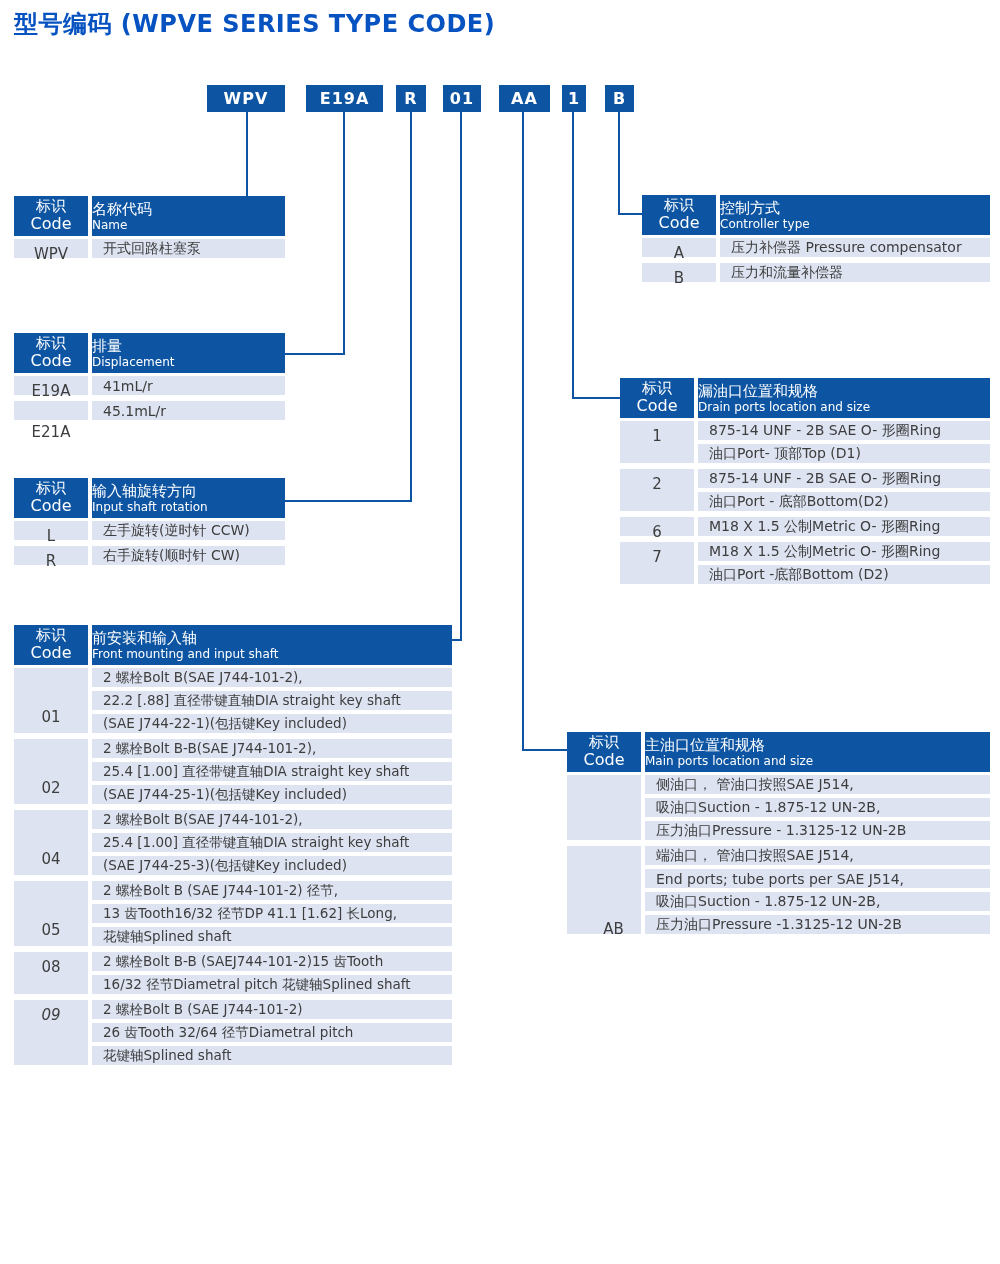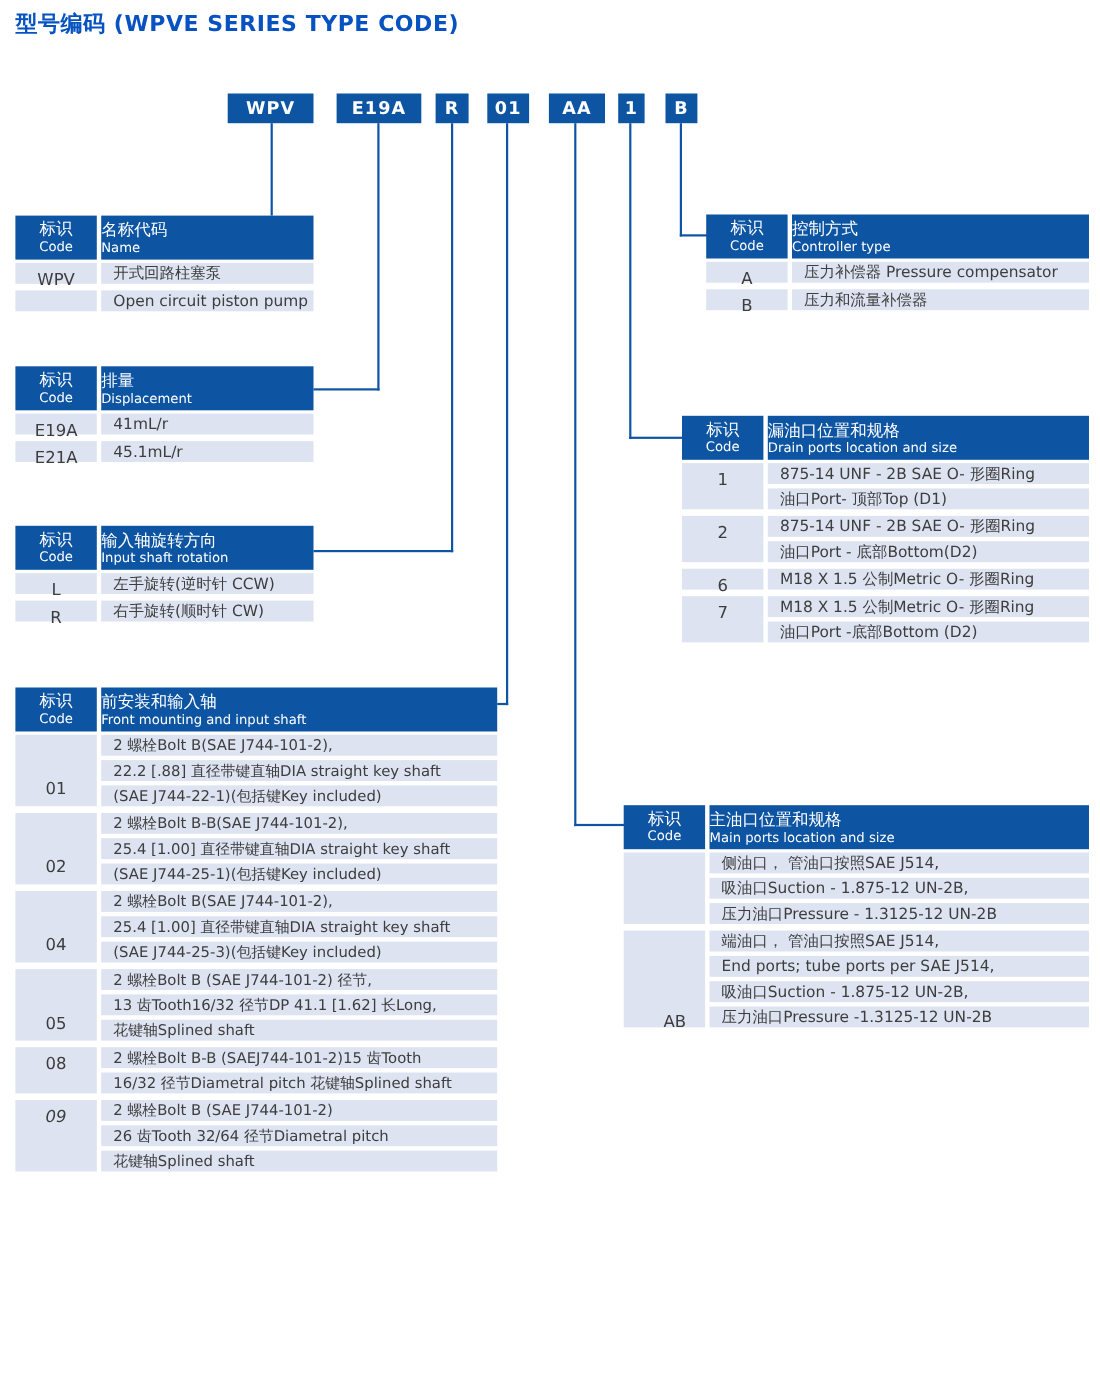--- a/index.html
+++ b/index.html
@@ -8,21 +8,21 @@
     --row-bg:#dde3f1;
     --row-text:#3d3d3d;
   }
   *{margin:0;padding:0;box-sizing:border-box;}
   html,body{background:#ffffff;}
   body{font-family:"DejaVu Sans","Liberation Sans",sans-serif;}
   #page{position:relative;width:1000px;height:1264px;background:#fff;overflow:hidden;}
 
   .page-title{
     position:absolute;left:14px;top:8px;
-    font-size:20px;font-weight:bold;color:var(--title-blue);
+    font-size:24px;font-weight:bold;color:var(--title-blue);
     letter-spacing:0.5px;white-space:nowrap;
   }
 
   .code-box{
     position:absolute;top:85px;height:27px;
     background:var(--primary);color:#fff;
     display:flex;align-items:center;justify-content:center;
     font-size:16px;font-weight:bold;letter-spacing:1px;
   }
   .b0{left:207px;width:78px;}
@@ -59,21 +59,21 @@
   .t-drain{left:620px;top:378px;width:370px;}
   .t-main {left:567px;top:732px;width:423px;}
 
   .thead{display:flex;gap:4px;height:40px;}
   .hcode{
     width:74px;flex:0 0 74px;background:var(--primary);color:#fff;
     display:flex;flex-direction:column;justify-content:center;align-items:center;
     line-height:1.15;
   }
   .hcode .zh{font-size:15px;}
-  .hcode .en{font-size:12px;}
+  .hcode .en{font-size:16px;}
   .htitle{
     flex:1;background:var(--primary);color:#fff;
     display:flex;flex-direction:column;justify-content:center;
     padding-left:0;line-height:1.2;overflow:hidden;
   }
   .htitle .zh{font-size:15px;white-space:nowrap;}
   .htitle .en{font-size:12px;white-space:nowrap;}
 
   .tgroup{display:flex;gap:4px;margin-top:6px;}
   .tgroup.first{margin-top:3px;}
@@ -137,23 +137,20 @@
           <div class="clabel" style="top: 0px;">WPV</div>
         </div>
         <div class="glines">
           <div class="gline">开式回路柱塞泵</div>
         </div>
       </div>
       <div class="tgroup">
         <div class="gcode">
           <div class="clabel" style="top: 0px;"></div>
         </div>
-        <div class="glines">
-          <div class="gline">Open circuit piston pump</div>
-        </div>
       </div>
     </div>
   <div class="table t-disp">
       <div class="thead">
         <div class="hcode">
           <div class="zh">标识</div>
           <div class="en">Code</div>
         </div>
         <div class="htitle">
           <div class="zh">排量</div>
@@ -163,21 +160,21 @@
       <div class="tgroup first">
         <div class="gcode">
           <div class="clabel" style="top: 0px;">E19A</div>
         </div>
         <div class="glines">
           <div class="gline">41mL/r</div>
         </div>
       </div>
       <div class="tgroup">
         <div class="gcode">
-          <div class="clabel" style="top: 0px;">E21A</div>
+          <div class="clabel" style="top: 16px;">E21A</div>
         </div>
         <div class="glines">
           <div class="gline">45.1mL/r</div>
         </div>
       </div>
     </div>
   <div class="table t-rot">
       <div class="thead">
         <div class="hcode">
           <div class="zh">标识</div>

